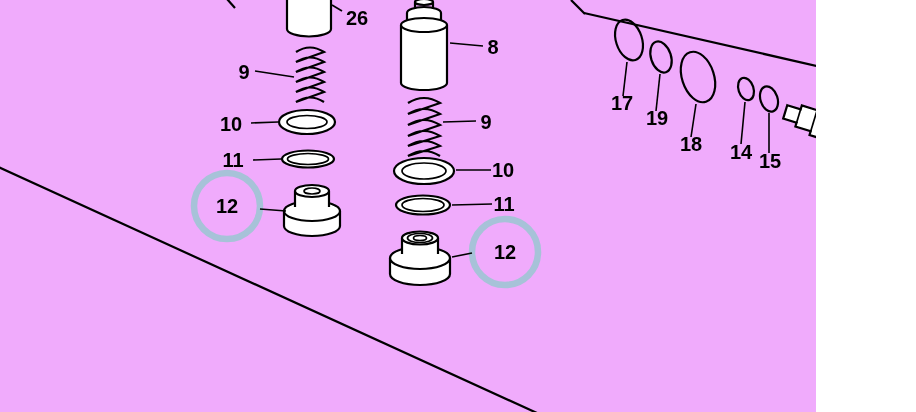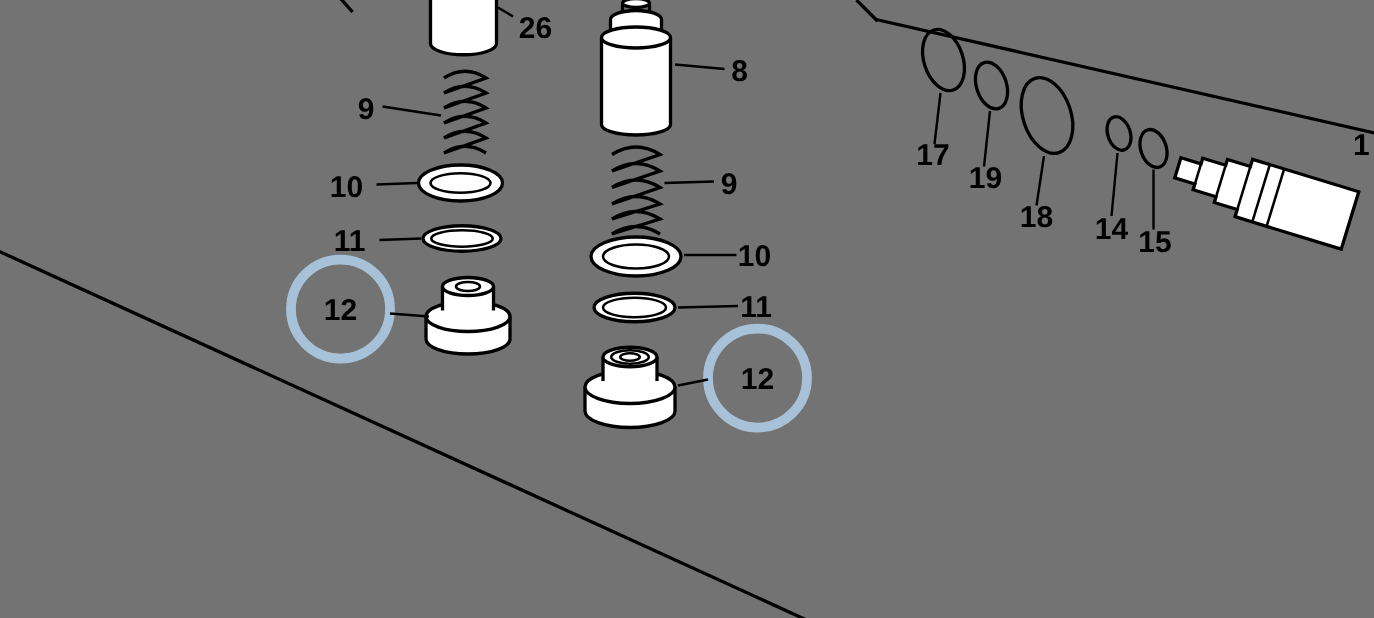--- a/index.html
+++ b/index.html
@@ -1,17 +1,17 @@
 <!DOCTYPE html>
 <html><head>
 <meta charset="utf-8">
 <title>Exploded Parts Diagram</title>
 <style>
   html,body{margin:0;padding:0;background:#ffffff;}
-  .screen{position:relative;width:916px;height:412px;background:#737373;overflow:hidden;
+  .screen{position:relative;width:816px;height:412px;background:#f0abfc;overflow:hidden;
           font-family:"Liberation Sans",sans-serif;}
   svg{display:block;}
   .fw{fill:#ffffff;stroke:#000000;stroke-width:2.2;}
   .ln{fill:none;stroke:#000000;stroke-width:2.2;}
   .thin{stroke-width:1.7;}
   .leader{stroke:#000000;stroke-width:1.6;fill:none;}
   .num{font-family:"Liberation Sans",sans-serif;font-weight:bold;font-size:20px;fill:#000000;}
   .hl{fill:none;stroke-width:6.5;}
 </style>
 </head>

